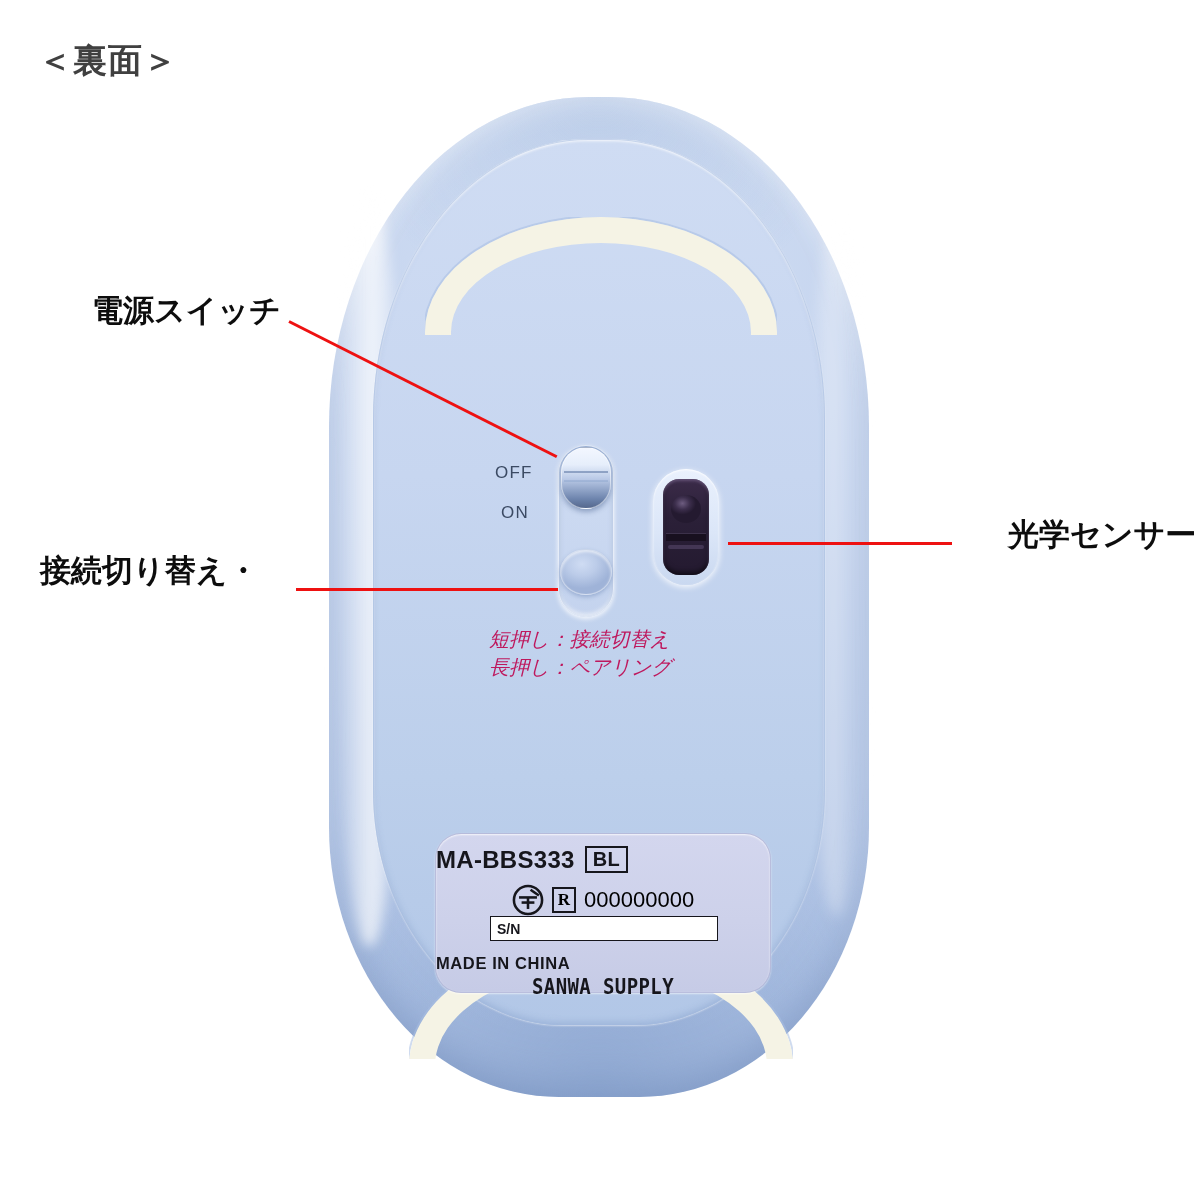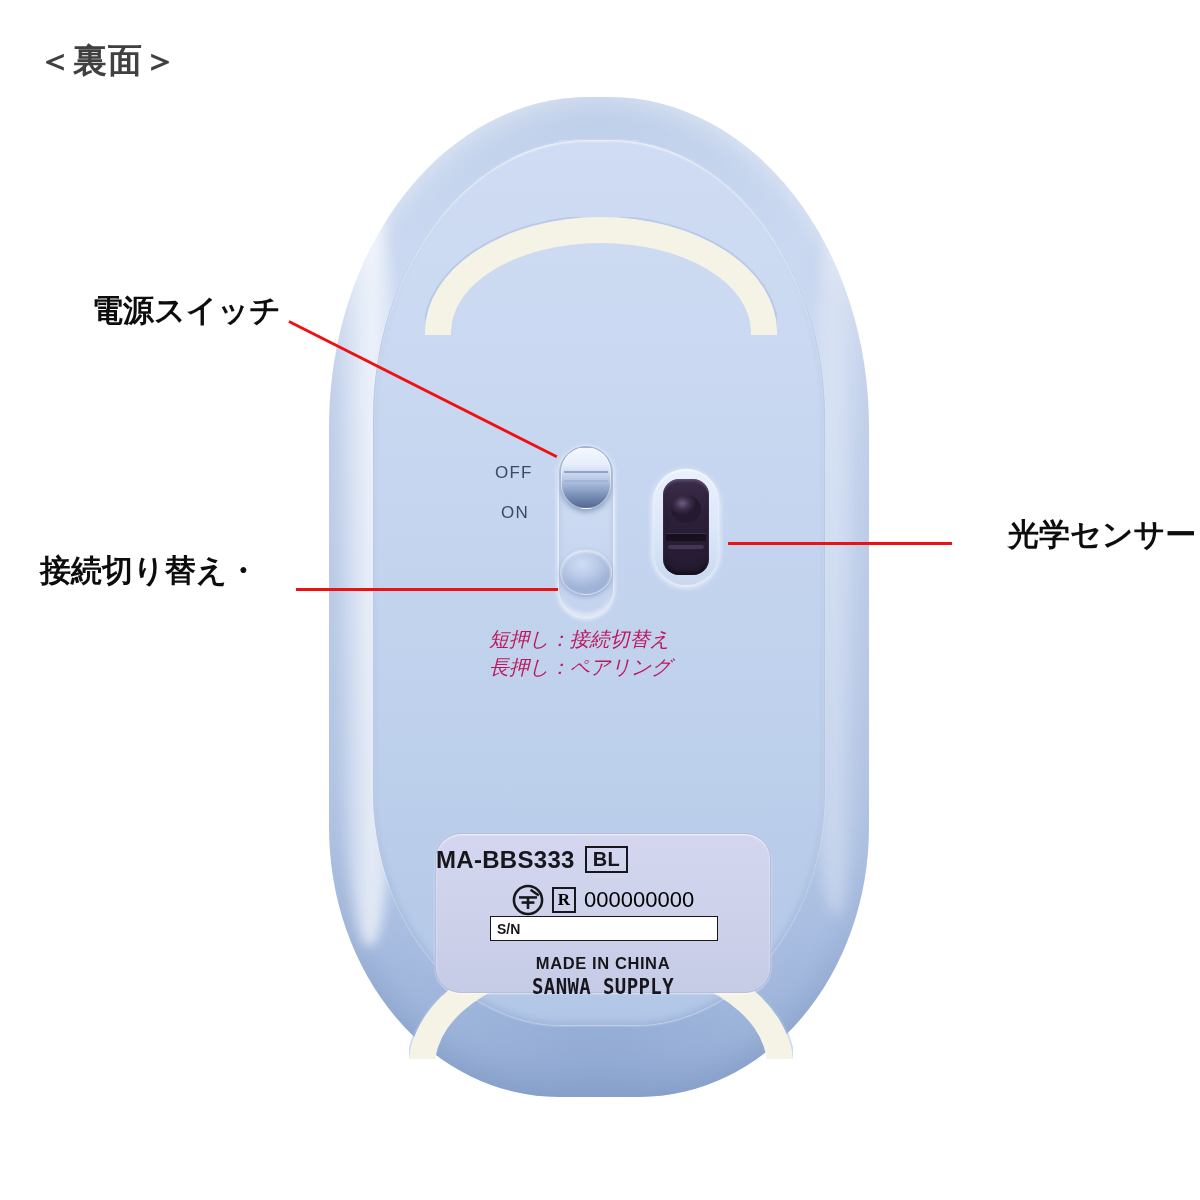--- a/index.html
+++ b/index.html
@@ -213,21 +213,21 @@
     border:2px solid #16161c; font-size:17px; font-weight:600;
     padding:0 4px; line-height:1.25; font-family:"Liberation Serif",serif;
   }
   .rnum { font-size:22px; letter-spacing:0px; }
   .sn-box {
     position:absolute; left:54px; top:82px; width:228px; height:25px;
     background:#ffffff; border:1.6px solid #16161c;
   }
   .sn-box span { position:absolute; left:6px; top:4px; font-size:14px; font-weight:600; color:#16161c; }
   .lbl-made {
-    left:0; right:0; top:120px; text-align:center;
+    left:0; right:0; top:120px; text-align:left;
     font-size:16.5px; font-weight:700; letter-spacing:.6px;
   }
   .lbl-brand {
     left:0; right:0; top:140px; text-align:center;
     font-size:19px; font-weight:700; letter-spacing:.4px;
     font-family:"DejaVu Sans Mono","Liberation Mono",monospace;
     transform:scaleY(1.12); transform-origin:center top;
   }
 </style>
 </head>

